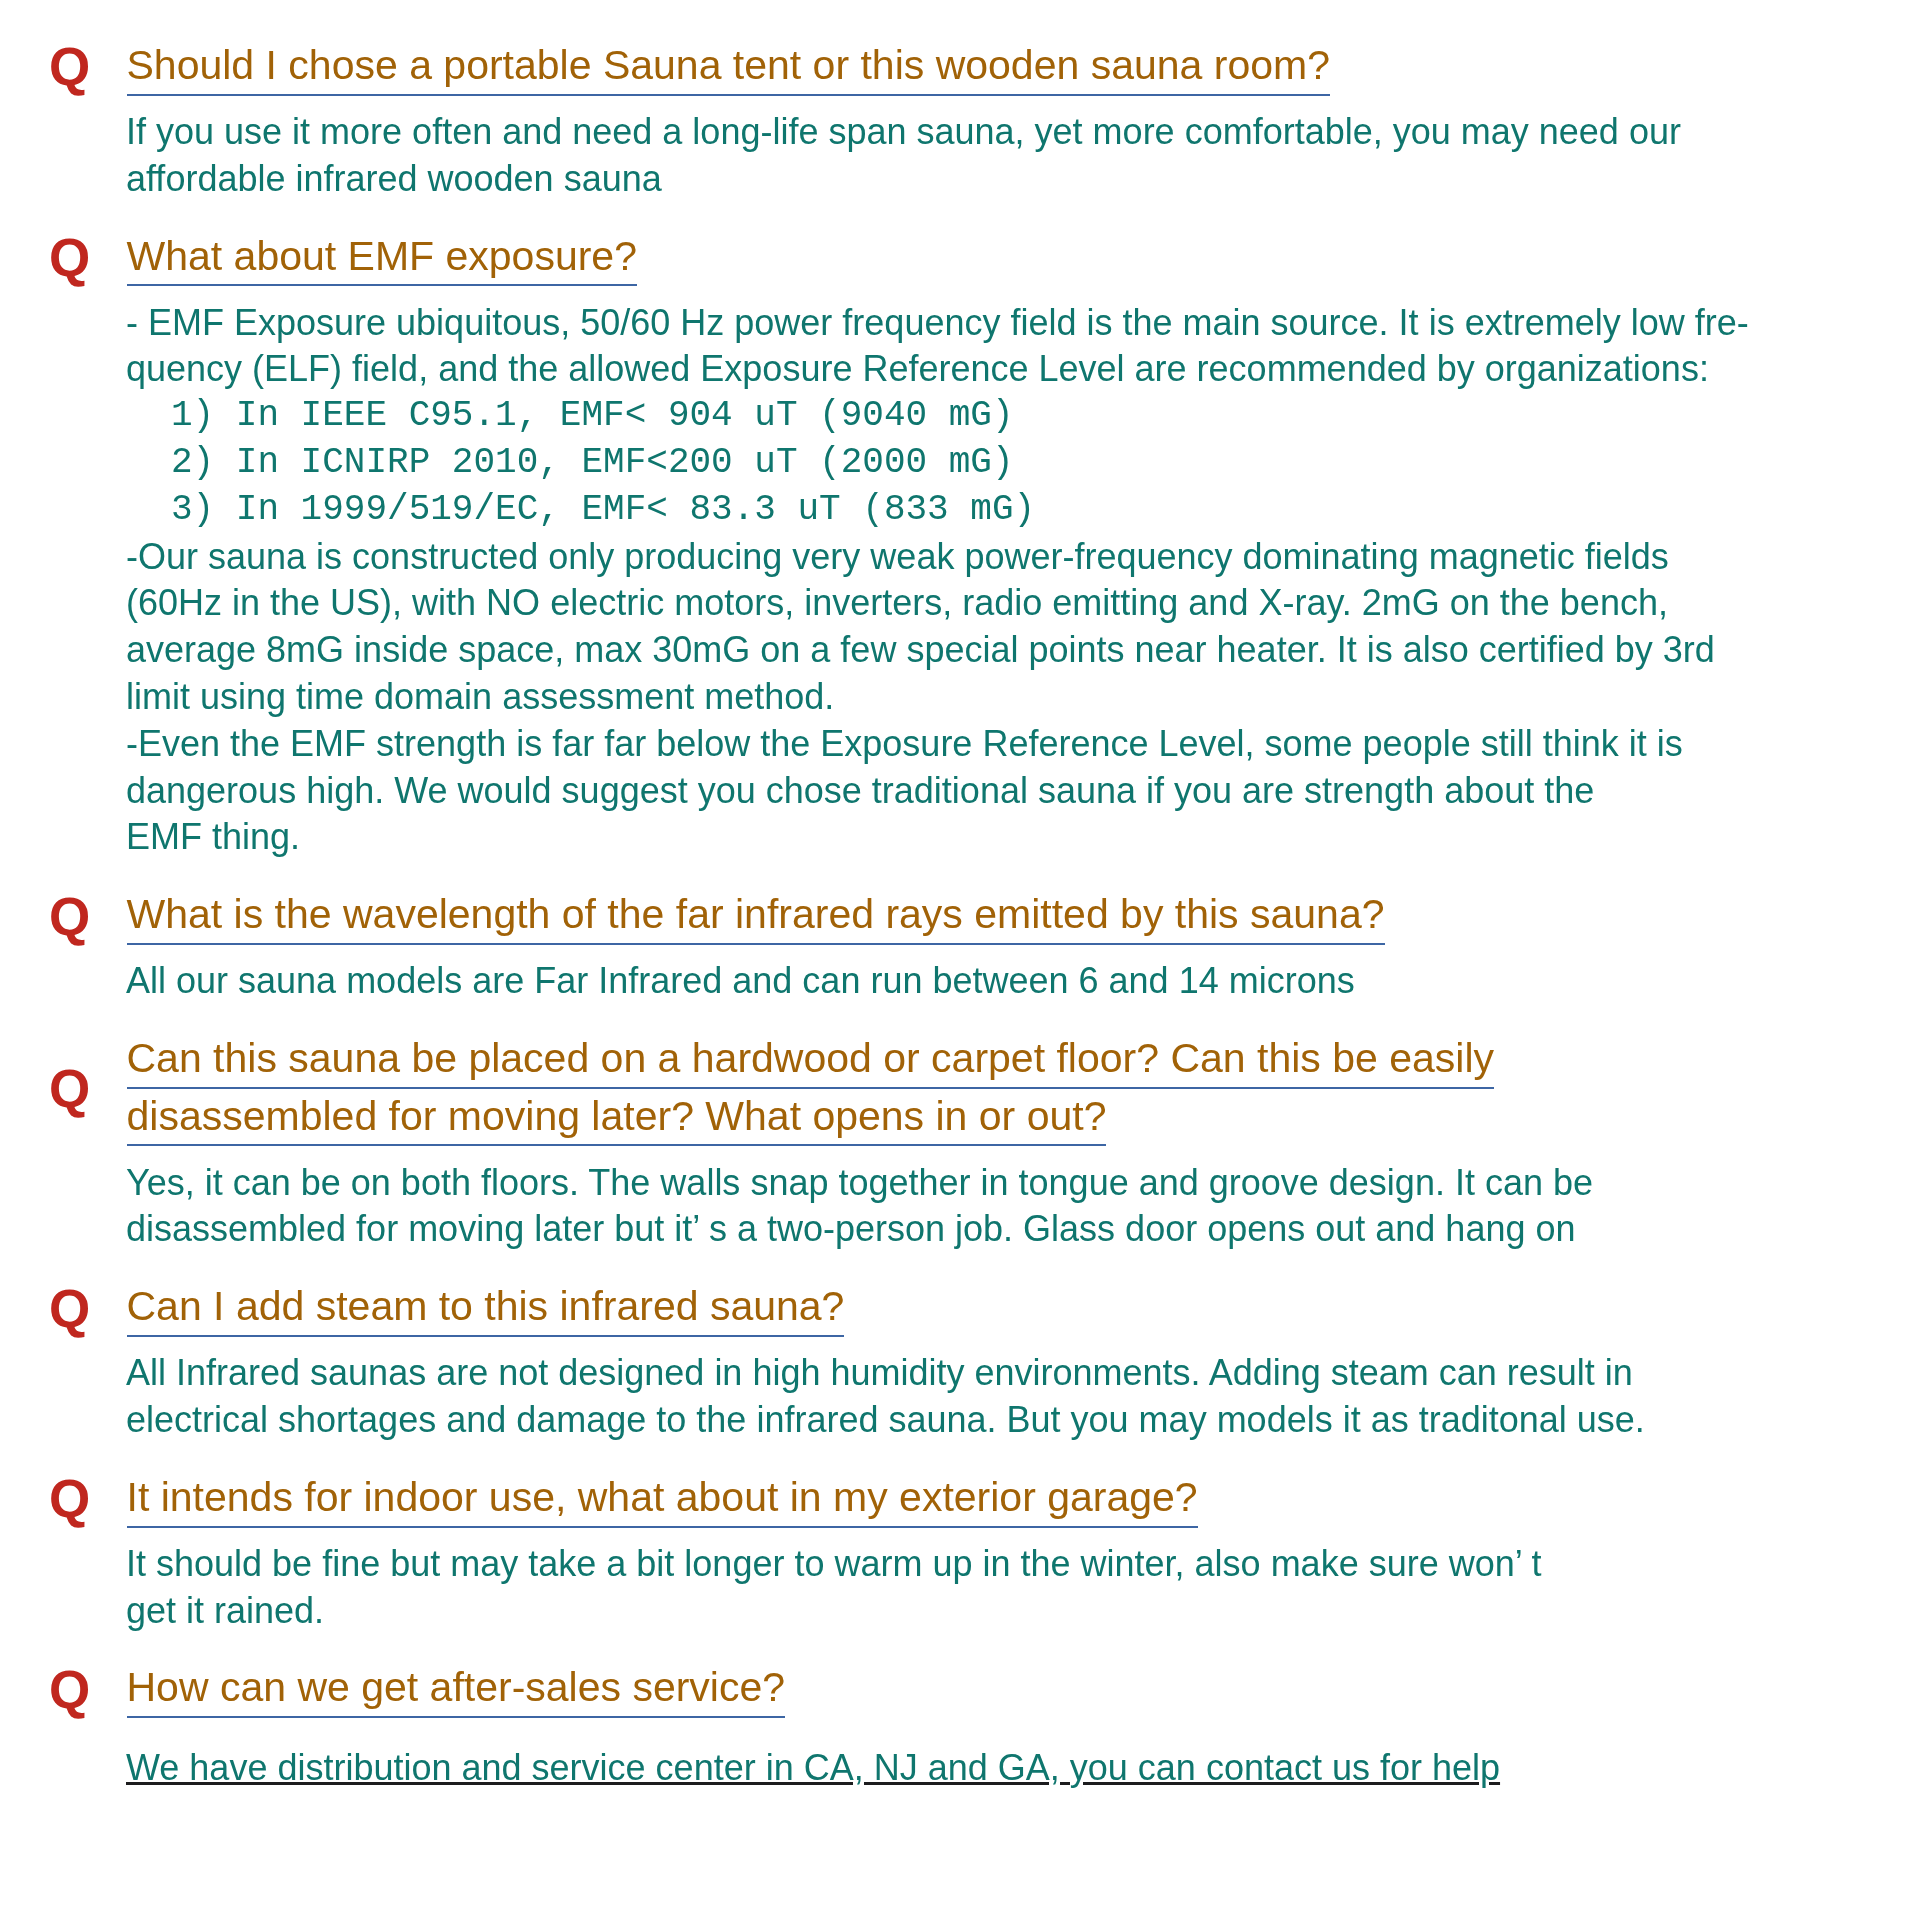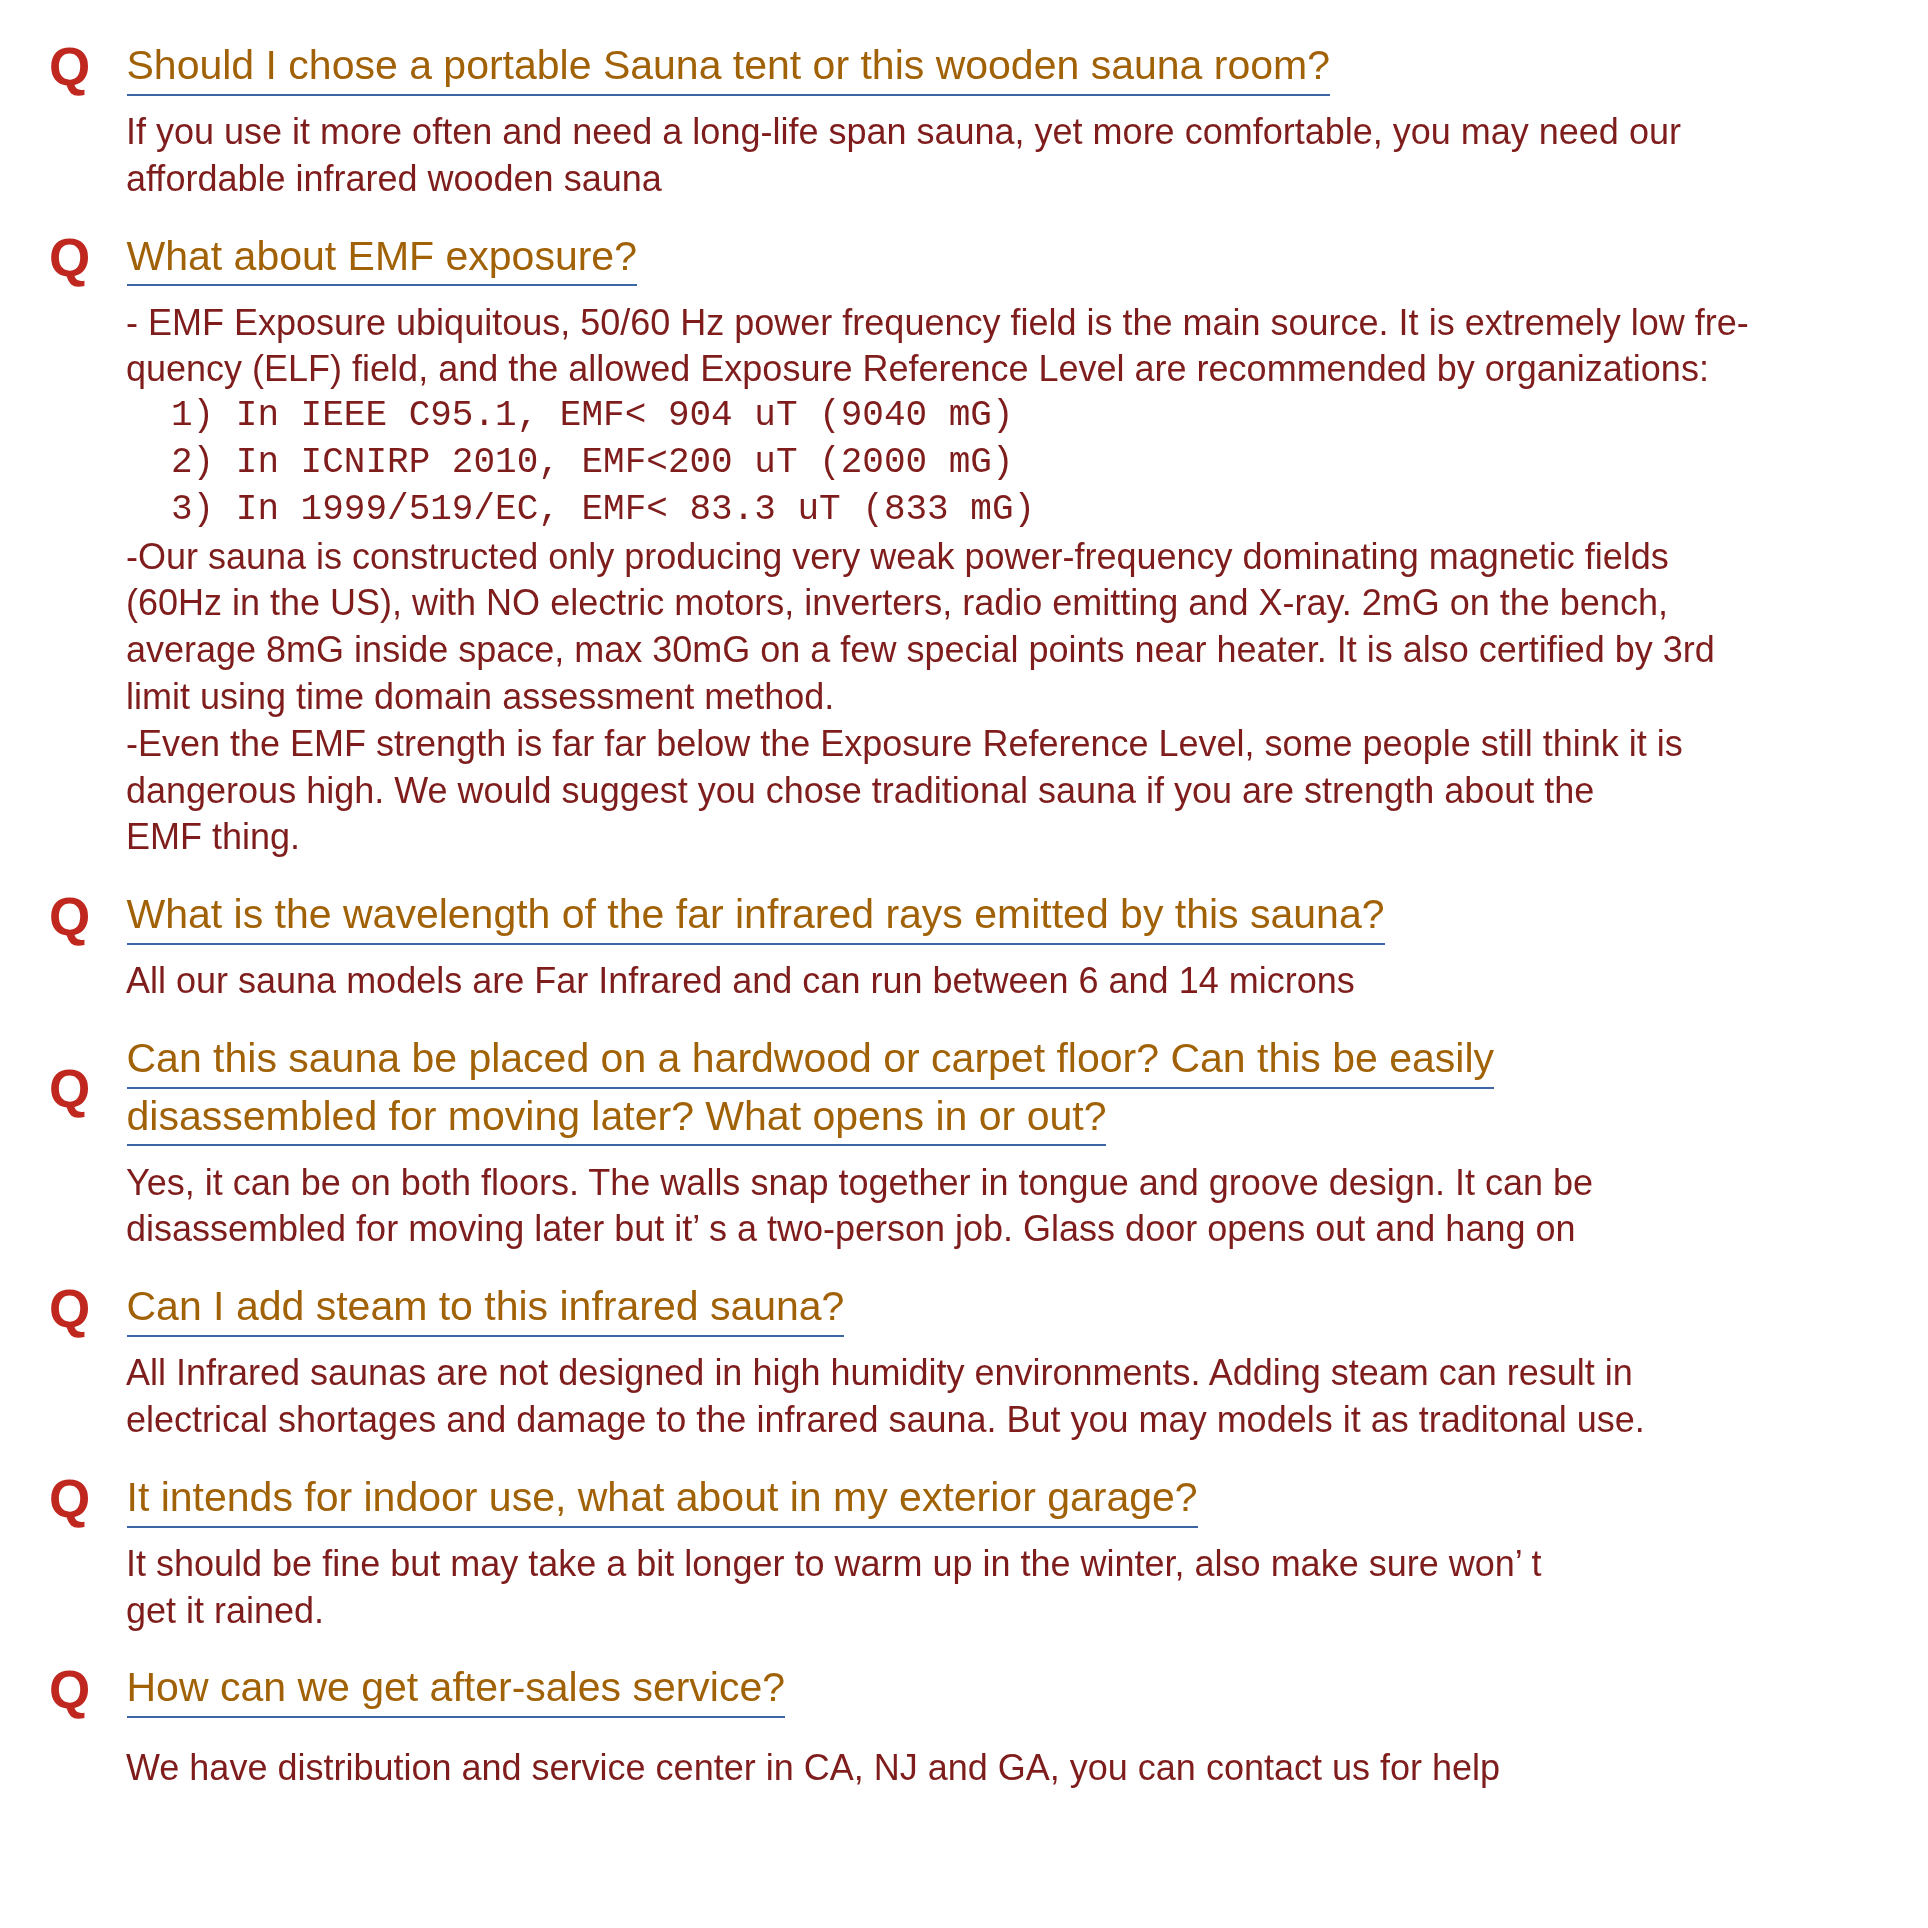--- a/index.html
+++ b/index.html
@@ -51,30 +51,31 @@
     border-bottom: 2.8px solid #3d66a4;
     padding-bottom: 3.8px;
     margin-bottom: 1.9px;
   }
   .answers {
     margin-left: 77px;
   }
   .answer-line {
     font-size: 36px;
     line-height: 1.3;
-    color: #7f1d1d;
+    color: #0f766e;
     white-space: nowrap;
   }
   .answer-line.indent {
     margin-left: 45px;
     font-family: Liberation Mono, monospace;
   }
   
   .faq-item.extra-gap .answers {
     margin-top: 24.5px;
+    text-decoration: underline;
   }
 </style>
 </head>
 <body>
 
 <main class="page">
   <div>
       <section class="faq-item">
         <div class="q-row">
           <span class="q-badge">Q</span>

